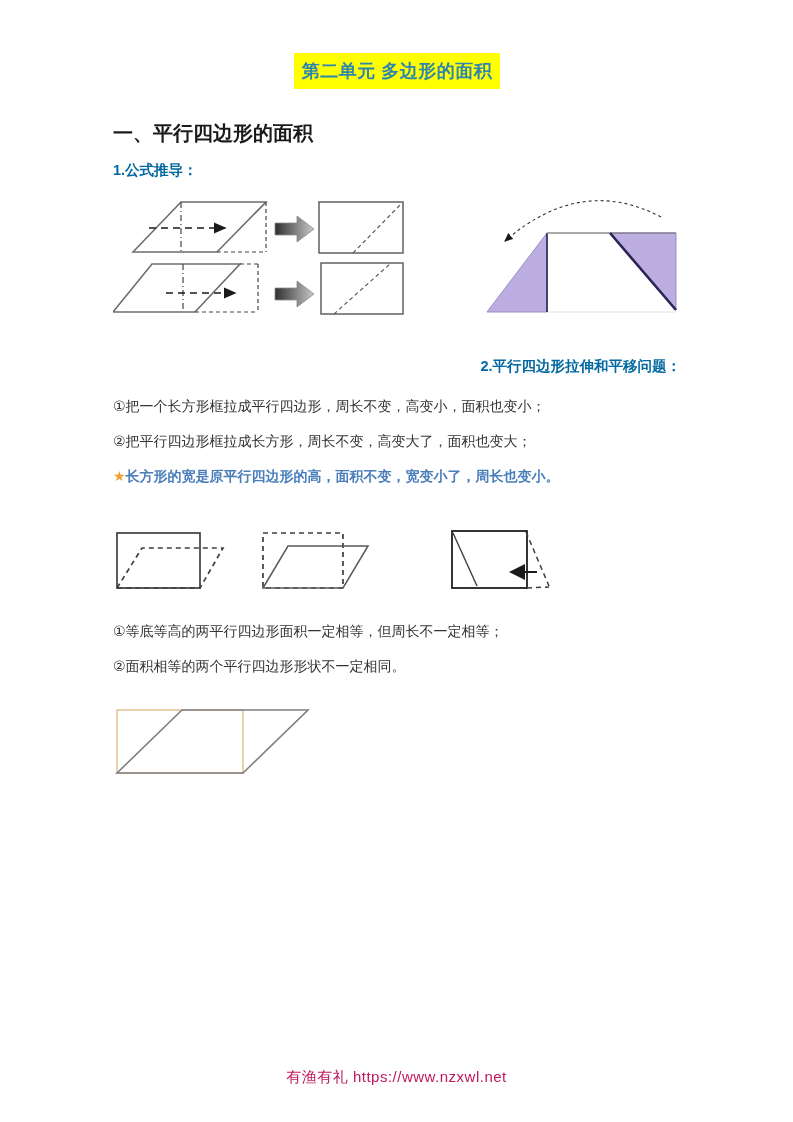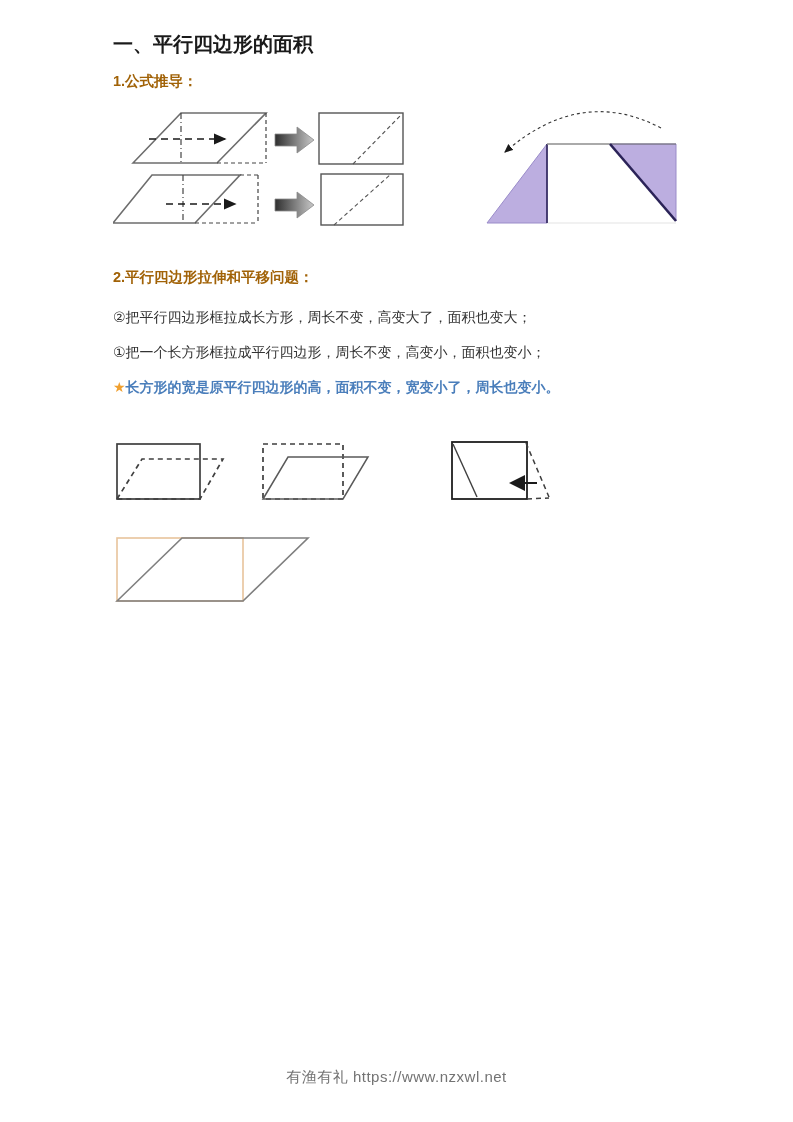--- a/index.html
+++ b/index.html
@@ -35,24 +35,24 @@
   }
   .h-sec {
     font-size: 20px;
     font-weight: bold;
     color: #1a1a1a;
     margin-top: 31px;
   }
   .h-sub {
     font-size: 14.5px;
     font-weight: bold;
-    color: #a16207;
+    color: #0369a1;
   }
   .mt14 { margin-top: 14px; }
-  .mt30 { margin-top: 30px; }
+  .mt30 { margin-top: 30px; text-align: right; }
   .mt52 { margin-top: 52px; }
   .para {
     font-size: 14px;
     line-height: 35px;
     text-align: justify;
     color: #333333;
     margin-top: 10px;
   }
   .para.tight { margin-top: 6px; }
   .blue-b {
@@ -75,30 +75,33 @@
   .diag1 { margin-top: 9px; }
   .diag2 { margin-top: 12px; }
   .diag3 { margin-top: 16px; }
   .footer {
     position: absolute;
     left: 0;
     top: 1068px;
     width: 793px;
     text-align: center;
     font-size: 15px;
-    color: #737373;
+    color: #be185d;
     letter-spacing: 0.5px;
   }
 </style>
 </head>
 <body>
 
 <div class="page">
   <div class="content">
 
+    <div class="title-row">
+      <span class="doc-title">第二单元 多边形的面积</span>
+    </div>
 
     <div class="h-sec">一、平行四边形的面积</div>
 
     <div class="h-sub mt14">1.公式推导：</div>
 
 
     <svg class="diagram diag1" width="580" height="138" viewBox="0 0 580 138">
       <defs>
         <linearGradient id="ga1" x1="0" y1="0" x2="1" y2="0">
           <stop offset="0" stop-color="#2f2f2f"></stop>
@@ -148,22 +151,22 @@
         <polygon points="497,44 563,44 563,121" fill="#BCAEE0" stroke="#9a8cc9" stroke-width="1"></polygon>
         <line x1="497" y1="44" x2="563" y2="44" stroke="#6d6d6d" stroke-width="1.2"></line>
         <line x1="497" y1="44" x2="563" y2="121" stroke="#2B2358" stroke-width="2.6"></line>
         <path d="M 548 28 Q 468 -14 392 52" fill="none" stroke="#333" stroke-width="1.1" stroke-dasharray="3 3" marker-end="url(#ah1)"></path>
       </g>
     </svg>
 
 
     <div class="h-sub mt30">2.平行四边形拉伸和平移问题：</div>
     <div class="items">
+      <div class="item-line">①把一个长方形框拉成平行四边形，周长不变，高变小，面积也变小；</div>
       <div class="item-line">②把平行四边形框拉成长方形，周长不变，高变大了，面积也变大；</div>
-      <div class="item-line">①把一个长方形框拉成平行四边形，周长不变，高变小，面积也变小；</div>
       <div class="item-line"><span class="star">★</span><span class="blue-b">长方形的宽是原平行四边形的高，面积不变，宽变小了，周长也变小。</span></div>
     </div>
 
     <svg class="diagram diag2" width="460" height="95" viewBox="0 0 460 95">
       <defs>
         <marker id="ah2" orient="auto" markerWidth="10" markerHeight="9" refX="7" refY="4">
           <path d="M0,0 L8,4 L0,8 z" fill="#1a1a1a"></path>
         </marker>
       </defs>
 
@@ -179,20 +182,24 @@
 
       <g>
         <rect x="339" y="25" width="75" height="57" fill="none" stroke="#1f1f1f" stroke-width="1.8"></rect>
         <line x1="340" y1="27" x2="364" y2="80" stroke="#3f3f3f" stroke-width="1.4"></line>
         <line x1="413" y1="26" x2="436" y2="80" stroke="#3f3f3f" stroke-width="1.5" stroke-dasharray="5 4"></line>
         <line x1="414" y1="82" x2="436" y2="81" stroke="#3f3f3f" stroke-width="1.5" stroke-dasharray="5 4"></line>
         <line x1="424" y1="66" x2="398" y2="66" stroke="#1a1a1a" stroke-width="2" marker-end="url(#ah2)"></line>
       </g>
     </svg>
 
+    <div class="items">
+      <div class="item-line">①等底等高的两平行四边形面积一定相等，但周长不一定相等；</div>
+      <div class="item-line">②面积相等的两个平行四边形形状不一定相同。</div>
+    </div>
 
     <svg class="diagram diag3" width="320" height="80" viewBox="0 0 320 80">
       <rect x="4" y="10" width="126" height="63" fill="none" stroke="#E8C49C" stroke-width="1.6"></rect>
       <polygon points="4,73 69,10 195,10 130,73" fill="none" stroke="#7F7F7F" stroke-width="1.6"></polygon>
     </svg>
 
   </div>
 
   <div class="footer">有渔有礼 https://www.nzxwl.net</div>
 </div>

